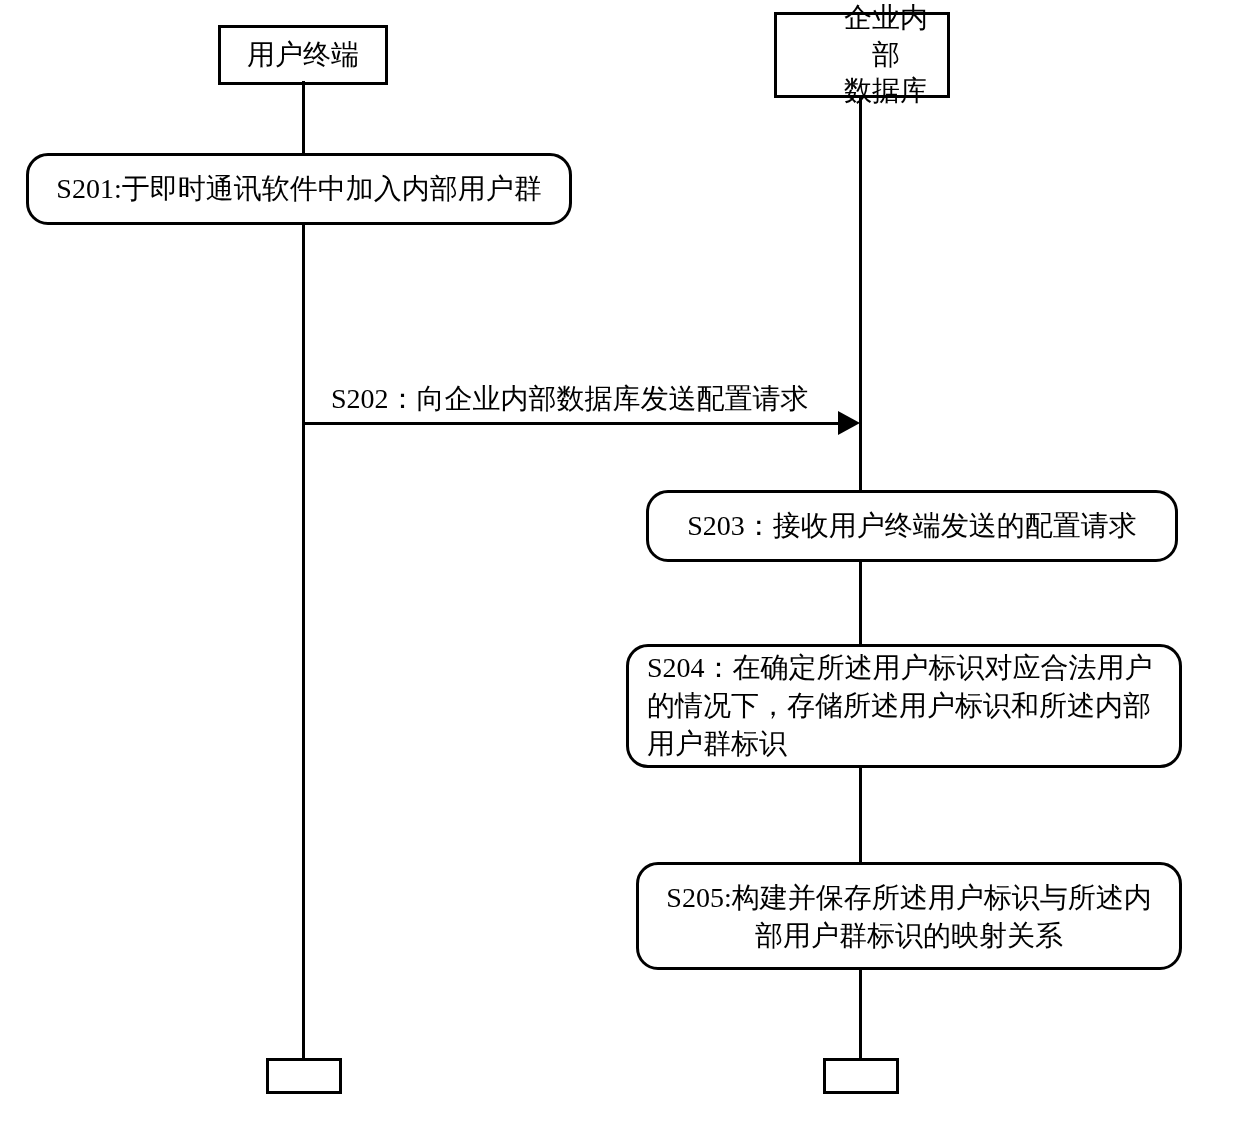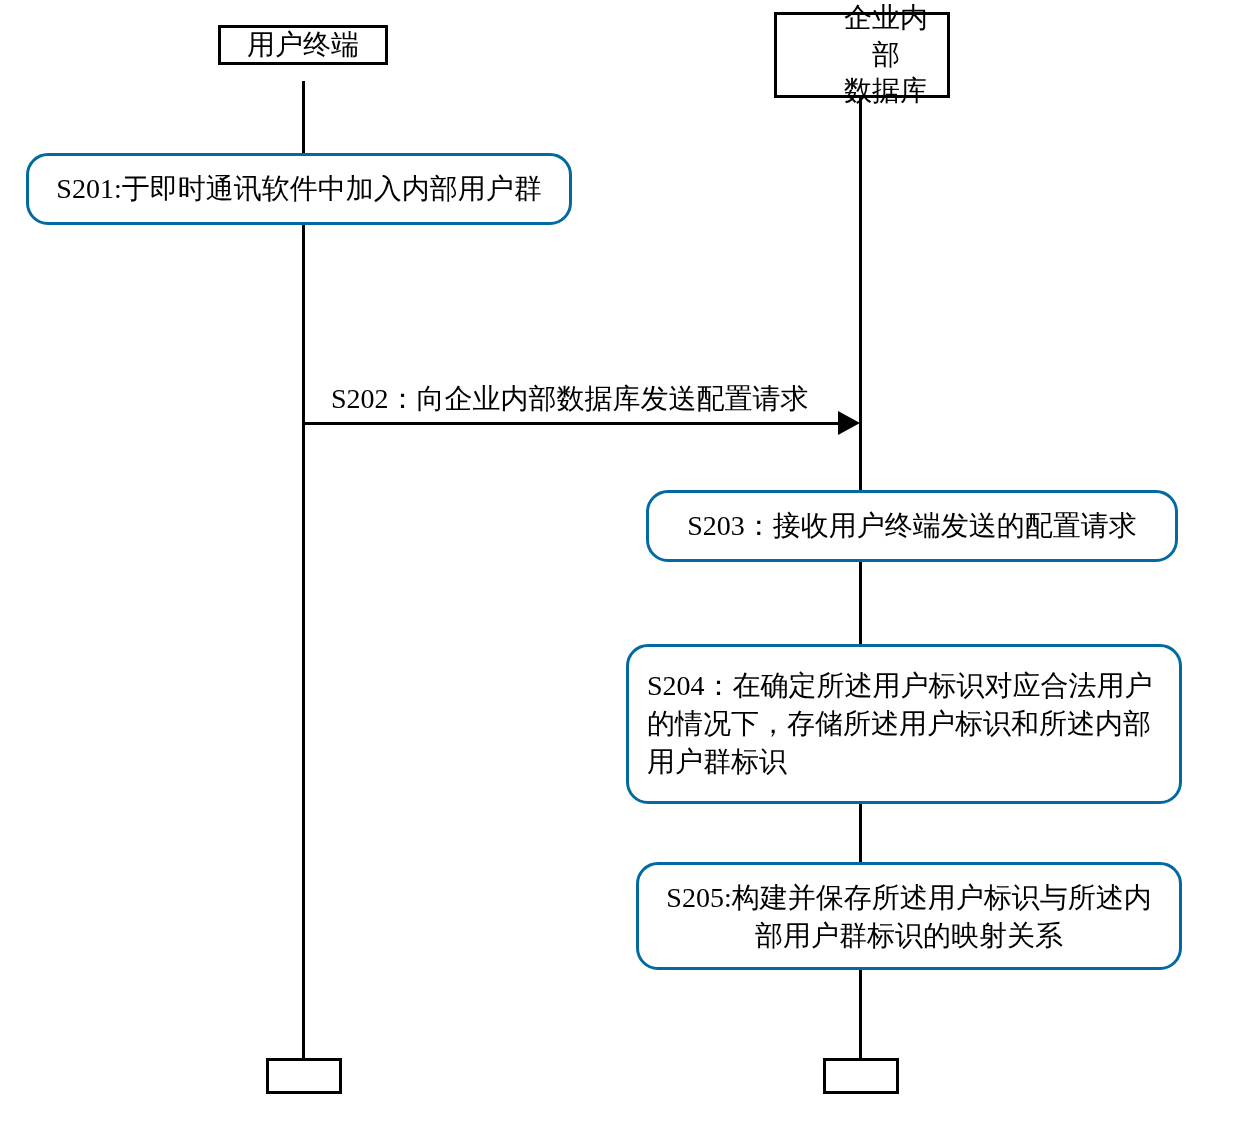--- a/index.html
+++ b/index.html
@@ -29,21 +29,21 @@
     align-items: center;
     justify-content: center;
   }
   .lifeline {
     position: absolute;
     width: 3px;
     background: #000;
   }
   .step-box {
     position: absolute;
-    border: 3px solid #0369a1;
+    border: 3px solid #000000;
     border-radius: 22px;
     background: #fff;
     font-size: 28px;
     line-height: 1.35;
     padding: 12px 18px;
     display: flex;
     align-items: center;
     justify-content: center;
     text-align: left;
   }
@@ -72,21 +72,21 @@
     position: absolute;
     border: 3px solid #000;
     background: #fff;
   }
 </style>
 </head>
 <body>
 
 <div class="canvas">
 
-  <div class="header-box" style="left:218px; top:25px; width:170px; height:40px;">
+  <div class="header-box" style="left:218px; top:25px; width:170px; height:60px;">
     <span>用户终端</span>
   </div>
 
   <div class="header-box" style="left:774px; top:12px; width:176px; height:86px;">
     <span style="white-space:pre-line;margin-left:48px;">企业内部
 数据库</span>
   </div>
 
   <div class="lifeline" style="left:302px; top:81px; height:72px;"></div>
   <div class="lifeline" style="left:302px; top:225px; height:833px;"></div>
@@ -98,21 +98,21 @@
   </div>
 
   <div class="arrow-label" style="left:331px; top:380px;">S202：向企业内部数据库发送配置请求</div>
   <div class="arrow-line" style="left:304px; top:422px; width:534px;"></div>
   <div class="arrow-head" style="left:838px; top:411px;"></div>
 
   <div class="step-box center" style="left:616px; top:490px; width:532px; height:72px;margin-left:30px;">
     <span>S203：接收用户终端发送的配置请求</span>
   </div>
 
-  <div class="step-box" style="left:626px; top:644px; width:556px; height:160px;">
+  <div class="step-box" style="left:626px; top:644px; width:556px; height:124px;">
     <span>S204：在确定所述用户标识对应合法用户的情况下，存储所述用户标识和所述内部用户群标识</span>
   </div>
 
   <div class="step-box center" style="left:636px; top:862px; width:546px; height:108px;align-items:flex-end;">
     <span>S205:构建并保存所述用户标识与所述内部用户群标识的映射关系</span>
   </div>
 
   <div class="end-box" style="left:266px; top:1058px; width:76px; height:36px;"></div>
   <div class="end-box" style="left:823px; top:1058px; width:76px; height:36px;"></div>
 

